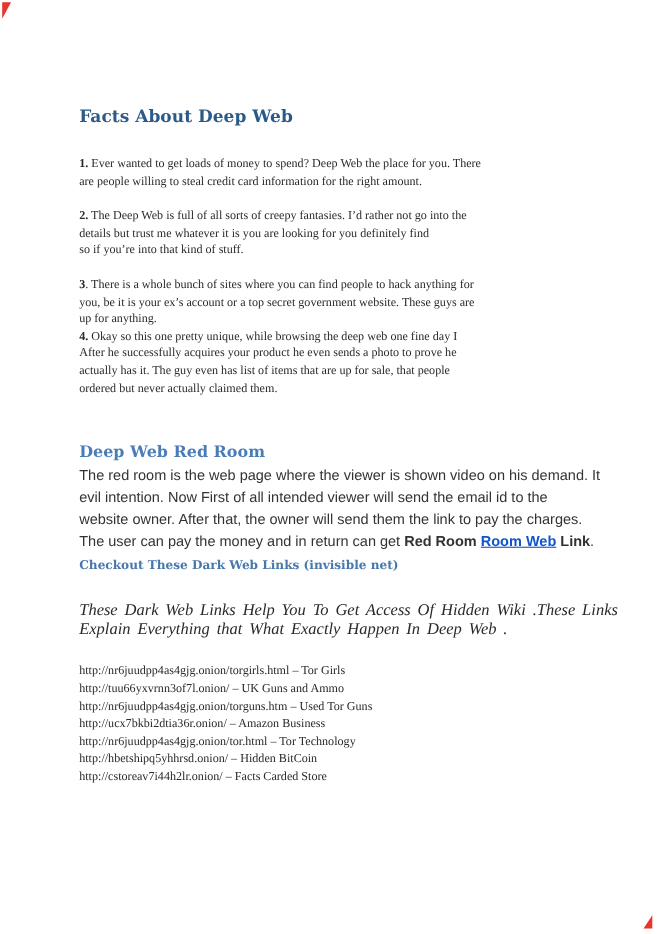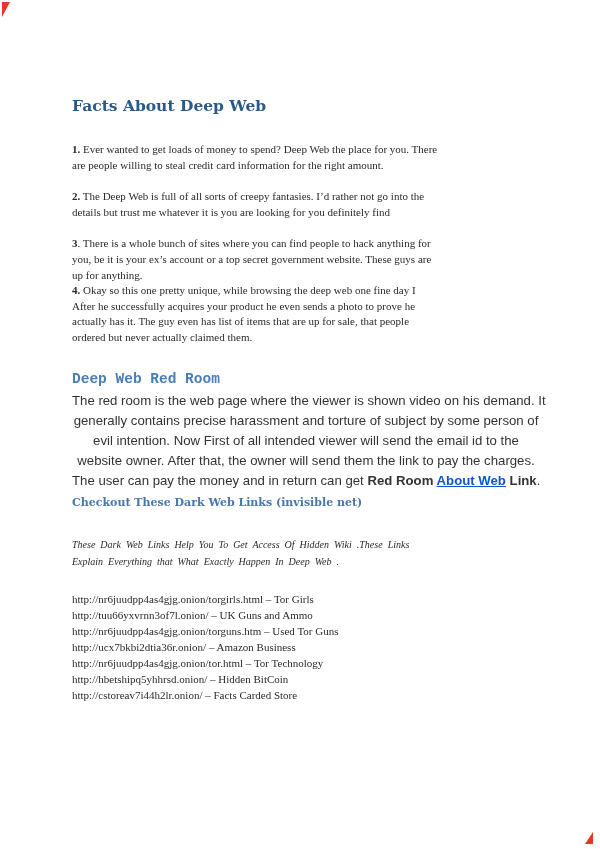--- a/index.html
+++ b/index.html
@@ -18,33 +18,33 @@
     background: #ffffff;
     overflow: hidden;
     position: relative;
     font-family: "Liberation Serif", serif;
   }
   .page { position: relative; width: 600px; height: 849px; background: #fff; }
   .content { padding: 98px 60px 0 72px; }
 
   h1, h2, h3 { font-family: "DejaVu Serif", serif; margin: 0; font-weight: bold; }
   h1 { font-size: 15.5px; line-height: 16px; color: var(--title_blue); margin-bottom: 28px; }
-  h2 { font-size: 14.5px; line-height: 17px; color: var(--heading_blue); margin-bottom: 3px; font-family: Liberation Mono, monospace; }
+  h2 { font-size: 14.5px; line-height: 17px; color: var(--heading_blue); margin-bottom: 3px; }
   h3 { font-size: 11px;   line-height: 13px; color: var(--subheading_blue); margin-bottom: 27px; }
 
   .para { margin: 0; }
   .line { white-space: nowrap; }
   .serif { font-family: "Liberation Serif", serif; font-size: 11px; line-height: 15.6px; color: var(--body_ink); }
-  .sans  { font-family: "Liberation Sans", sans-serif; font-size: 13.2px; line-height: 20px; color: var(--sans_ink); text-align: center; }
+  .sans  { font-family: "Liberation Sans", sans-serif; font-size: 13.2px; line-height: 20px; color: var(--sans_ink); }
 
   .p-fact1 { margin-bottom: 16px; }
   .p-fact2 { margin-bottom: 16px; }
-  .p-fact34 { margin-bottom: 25px; }
+  .p-fact34 { margin-bottom: 41px; }
   .p-redroom { margin-bottom: 5px; }
-  .p-intro { font-style: italic; font-size: 10px; line-height: 17px; word-spacing: 2.5px; margin-bottom: 21px; }
+  .p-intro { font-style: italic; font-size: 15px; line-height: 17px; word-spacing: 2.5px; margin-bottom: 21px; }
   .p-links { line-height: 16px; }
 
   .bold { font-weight: bold; }
   a.doclink {
     color: var(--hyperlink_blue);
     font-weight: bold;
     text-decoration: underline;
     cursor: pointer;
   }
 
@@ -73,40 +73,40 @@
     <h1>Facts About Deep Web</h1>
 
     <div class="para serif p-fact1">
         <div class="line"><span class="bold">1.</span><span> Ever wanted to get loads of money to spend? Deep Web the place for you. There</span></div>
         <div class="line"><span>are people willing to steal credit card information for the right amount.</span></div>
       </div>
 
     <div class="para serif p-fact2">
         <div class="line"><span class="bold">2.</span><span> The Deep Web is full of all sorts of creepy fantasies. I’d rather not go into the</span></div>
         <div class="line"><span>details but trust me whatever it is you are looking for you definitely find</span></div>
+        <div class="line"><span>so if you’re into that kind of stuff.</span></div>
       </div>
 
     <div class="para serif p-fact34">
         <div class="line"><span class="bold">3</span><span>. There is a whole bunch of sites where you can find people to hack anything for</span></div>
         <div class="line"><span>you, be it is your ex’s account or a top secret government website. These guys are</span></div>
         <div class="line"><span>up for anything.</span></div>
         <div class="line"><span class="bold">4.</span><span> Okay so this one pretty unique, while browsing the deep web one fine day I</span></div>
         <div class="line"><span>After he successfully acquires your product he even sends a photo to prove he</span></div>
         <div class="line"><span>actually has it. The guy even has list of items that are up for sale, that people</span></div>
         <div class="line"><span>ordered but never actually claimed them.</span></div>
       </div>
 
     <h2>Deep Web Red Room</h2>
 
     <div class="para sans p-redroom">
         <div class="line"><span>The red room is the web page where the viewer is shown video on his demand. It</span></div>
-        <div class="line"><span>generally contains precise harassment and torture of subject by some person of</span></div>
         <div class="line"><span>evil intention. Now First of all intended viewer will send the email id to the</span></div>
         <div class="line"><span>website owner. After that, the owner will send them the link to pay the charges.</span></div>
-        <div class="line"><span>The user can pay the money and in return can get </span><span class="bold">Red Room </span><a class="doclink bold" href="#">About Web</a><span class="bold"> Link</span><span>.</span></div>
+        <div class="line"><span>The user can pay the money and in return can get </span><span class="bold">Red Room </span><a class="doclink bold" href="#">Room Web</a><span class="bold"> Link</span><span>.</span></div>
       </div>
 
     <h3>Checkout These Dark Web Links (invisible net)</h3>
 
     <div class="para serif p-intro">
         <div class="line"><span>These Dark Web Links Help You To Get Access Of Hidden Wiki .These Links</span></div>
         <div class="line"><span>Explain Everything that What Exactly Happen In Deep Web .</span></div>
       </div>
 
     <div class="para serif p-links">

